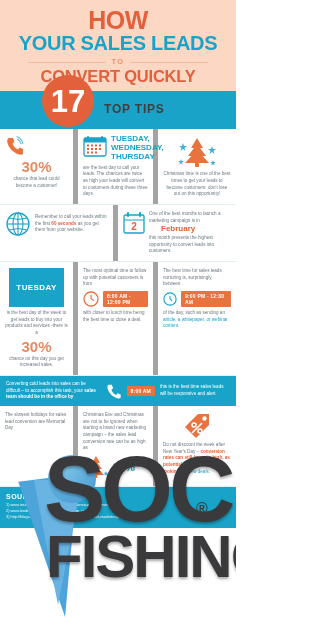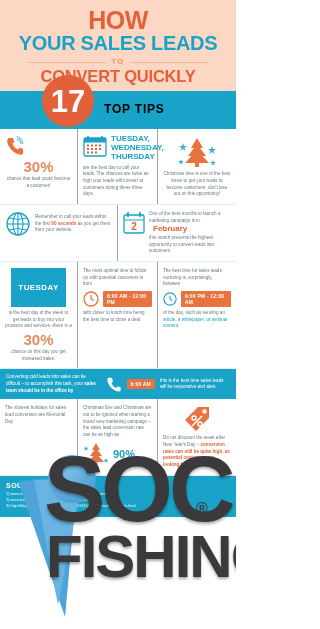--- a/index.html
+++ b/index.html
@@ -37,30 +37,30 @@
   
   .tips-bar{
     background:#1aa3c8;height:38px;position:relative;
   }
   .tips-circle{
     position:absolute;left:42px;top:-16px;width:52px;height:52px;border-radius:50%;
     background:#e2603a;display:flex;align-items:center;justify-content:center;
     color:#fff;font-size:31px;font-weight:bold;line-height:1;
   }
   .tips-label{
-    position:absolute;left:104px;top:11px;color:#000000;font-size:12px;
+    position:absolute;left:104px;top:11px;color:#404040;font-size:12px;
     font-weight:bold;letter-spacing:0.8px;
   }
 
   
   .grid{background:#fff;}
   .row{display:flex;border-bottom:1px solid #e3eef2;}
   .cell{
     padding:6px 5px;box-sizing:border-box;position:relative;
-    border-right:1px solid #a3a3a3;
+    border-right:5px solid #a3a3a3;
   }
   .cell:last-child{border-right:none;}
   .c-33{width:78px;}
   .c-34{width:80px;}
   .body-txt{
     font-size:4.6px;line-height:1.45;color:#6b7b83;
   }
   .accent-or{color:#e2603a;}
   .accent-bl{color:#1aa3c8;}
   .big-orange{
@@ -263,21 +263,21 @@
             <svg width="22" height="24" viewBox="0 0 22 24">
               <rect x="1" y="4" width="20" height="18" rx="1.5" fill="#fff" stroke="#1aa3c8" stroke-width="1.3"></rect>
               <rect x="4" y="1" width="2" height="5" rx="1" fill="#1aa3c8"></rect>
               <rect x="16" y="1" width="2" height="5" rx="1" fill="#1aa3c8"></rect>
               <line x1="1" y1="9" x2="21" y2="9" stroke="#1aa3c8" stroke-width="1"></line>
               <text x="11" y="19" text-anchor="middle" font-family="Liberation Sans, sans-serif" font-size="10" font-weight="bold" fill="#e2603a">2</text>
             </svg>
           </div>
           <div style="flex:1">
             <div class="body-txt">One of the best months to launch a marketing campaign is in</div>
-            <div class="mid-orange" style="margin:1px 4px">February</div>
+            <div class="mid-orange" style="margin:1px 12px">February</div>
             <div class="body-txt">this month presents the highest opportunity to convert leads into customers.</div>
           </div>
         </div>
       </div>
     </div>
 
     <div class="row">
 
       <div class="cell c-33 center">
         <div class="badge-blue">TUESDAY</div>

